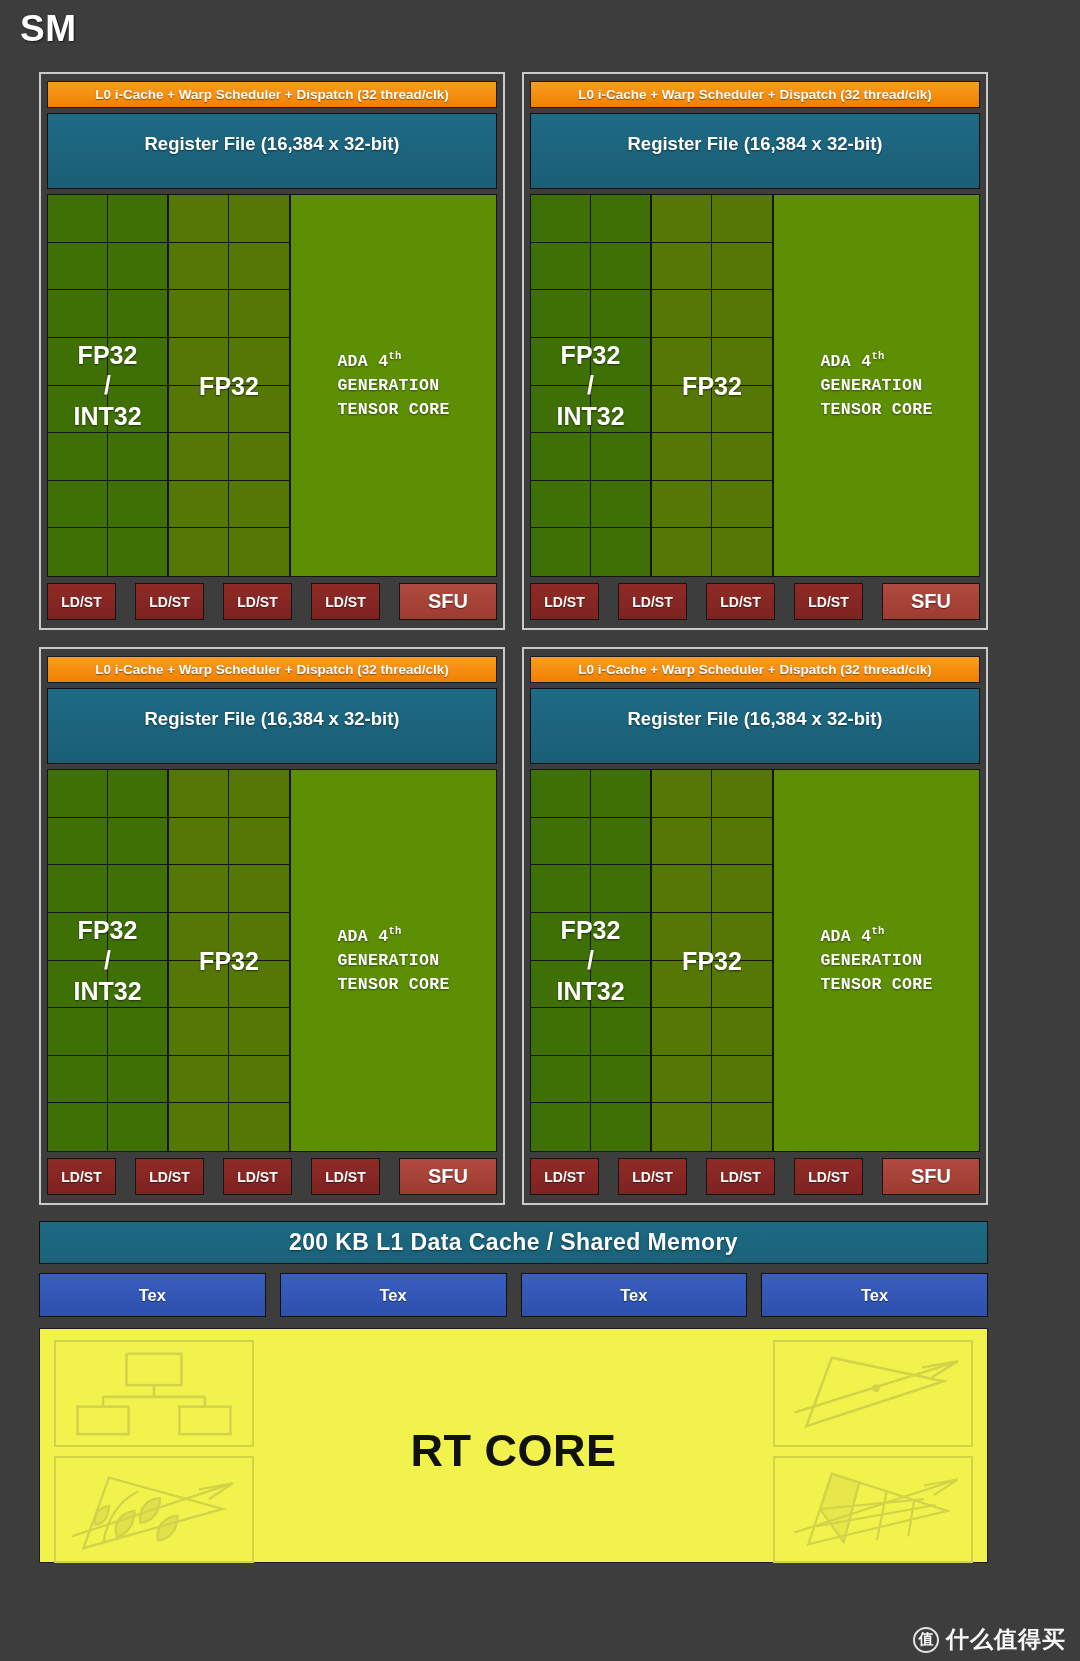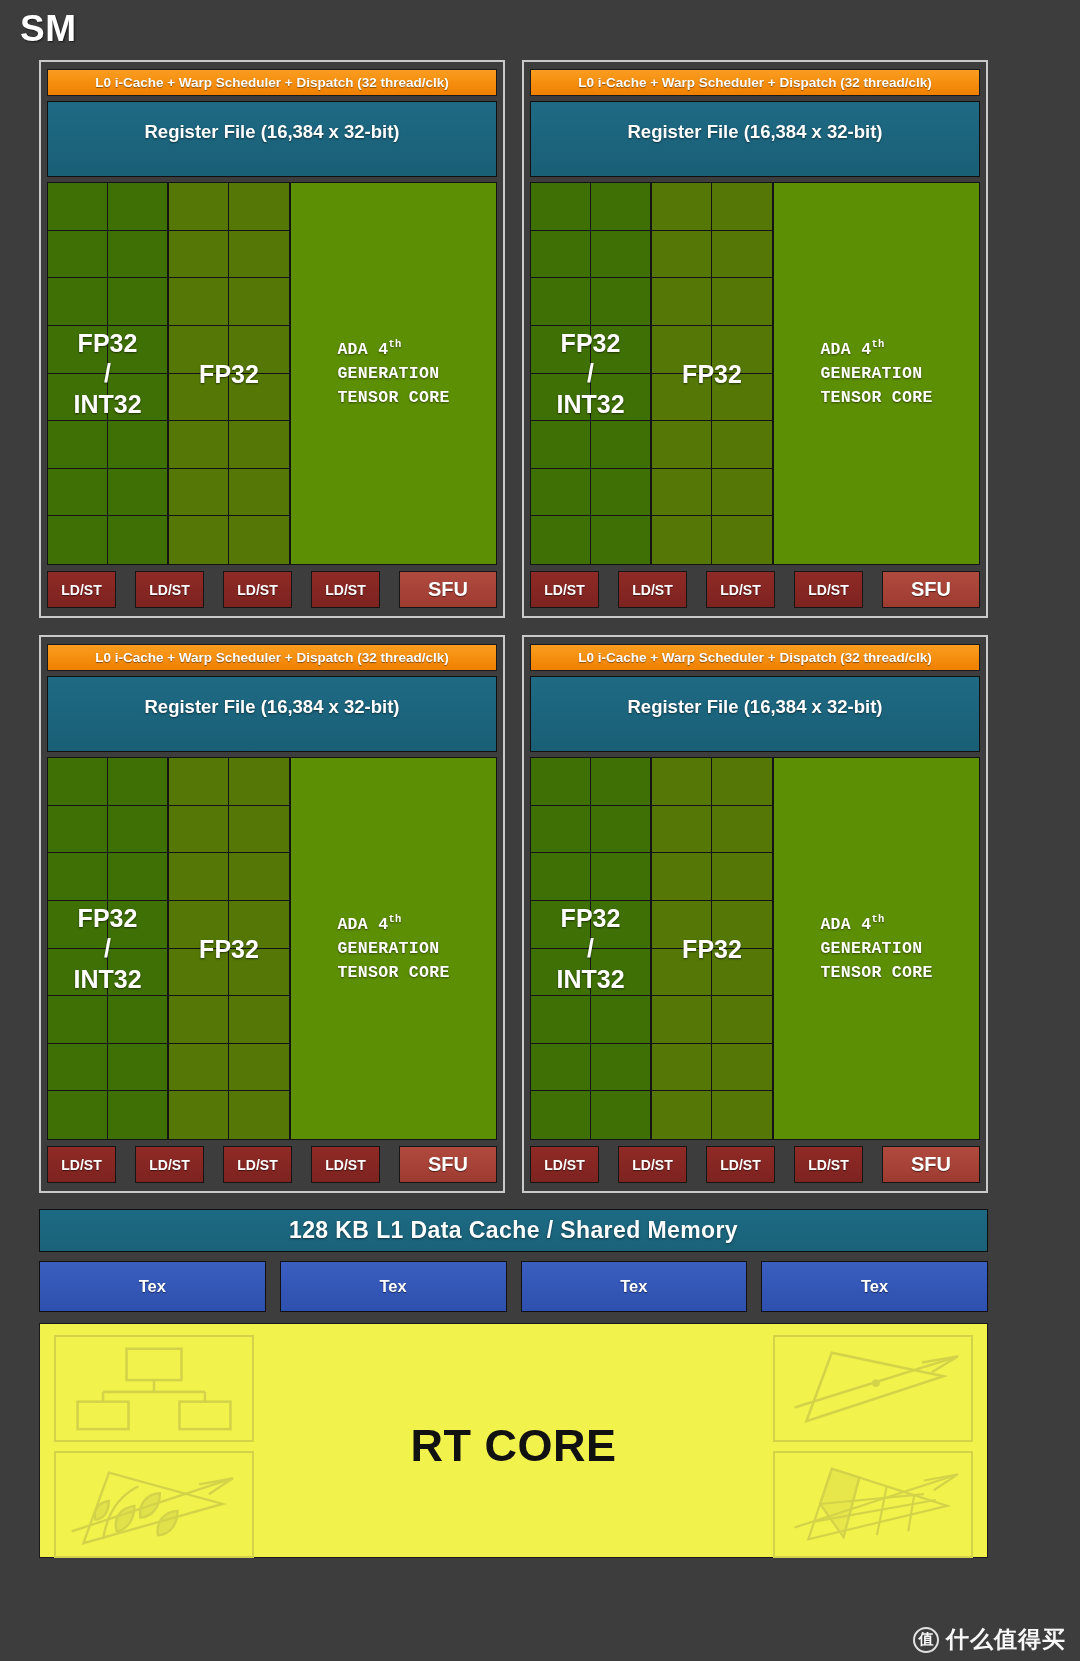--- a/index.html
+++ b/index.html
@@ -24,21 +24,21 @@
     font-weight: bold;
     color: #ffffff;
     letter-spacing: 0.5px;
     line-height: 1;
     text-shadow: 1px 1px 2px rgba(0,0,0,.6);
   }
 
   
   .sm-body {
     position: absolute;
-    left: 22px; top: 60px;
+    left: 22px; top: 72px;
     width: 983px;
     height: 1575px;
   }
 
   
   .partitions {
     display: grid;
     grid-template-columns: 466px 466px;
     gap: 17px 17px;
     width: 949px;
@@ -176,21 +176,21 @@
     text-shadow: 0 1px 2px rgba(0,0,0,.5);
   }
 
   
   .tex-row {
     margin: 9px auto 0 auto;
     width: 949px;
     display: grid;
     grid-template-columns: repeat(4, 1fr);
     gap: 14px;
-    height: 51px;
+    height: 44px;
   }
   .tex {
     background: linear-gradient(#3a5fc0, #2e50ae);
     border: 1px solid #101010;
     color: #ffffff;
     font-size: 16.5px;
     font-weight: bold;
     display: flex; align-items: center; justify-content: center;
     text-shadow: 0 1px 1px rgba(0,0,0,.5);
   }
@@ -511,21 +511,21 @@
           <div class="ldst-row">
             <div class="ldst">LD/ST</div>
             <div class="ldst">LD/ST</div>
             <div class="ldst">LD/ST</div>
             <div class="ldst">LD/ST</div>
             <div class="sfu">SFU</div>
           </div>
         </div>
       </div>
 
-    <div class="l1cache">128 KB L1 Data Cache / Shared Memory</div>
+    <div class="l1cache">200 KB L1 Data Cache / Shared Memory</div>
 
     <div class="tex-row">
         <div class="tex">Tex</div>
         <div class="tex">Tex</div>
         <div class="tex">Tex</div>
         <div class="tex">Tex</div>
       </div>
 
     <div class="rtcore">
       <div class="rt-icon-box">

